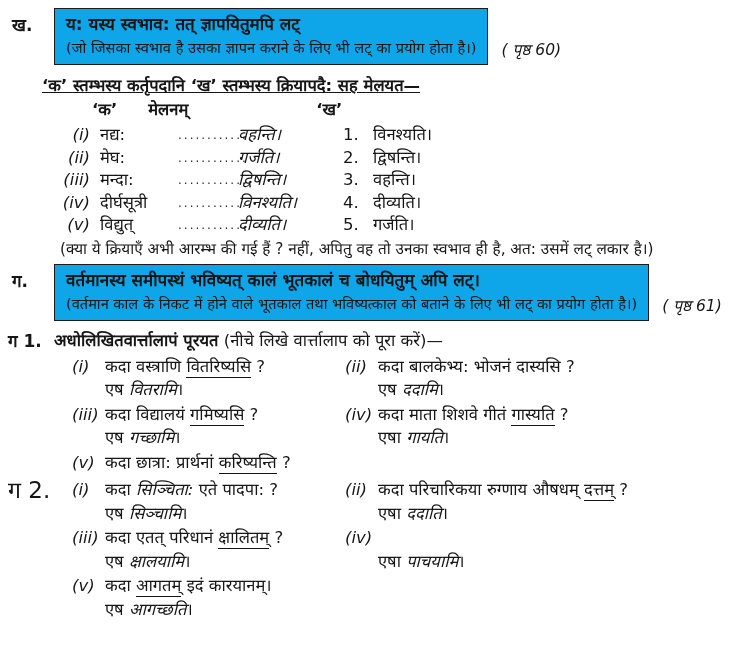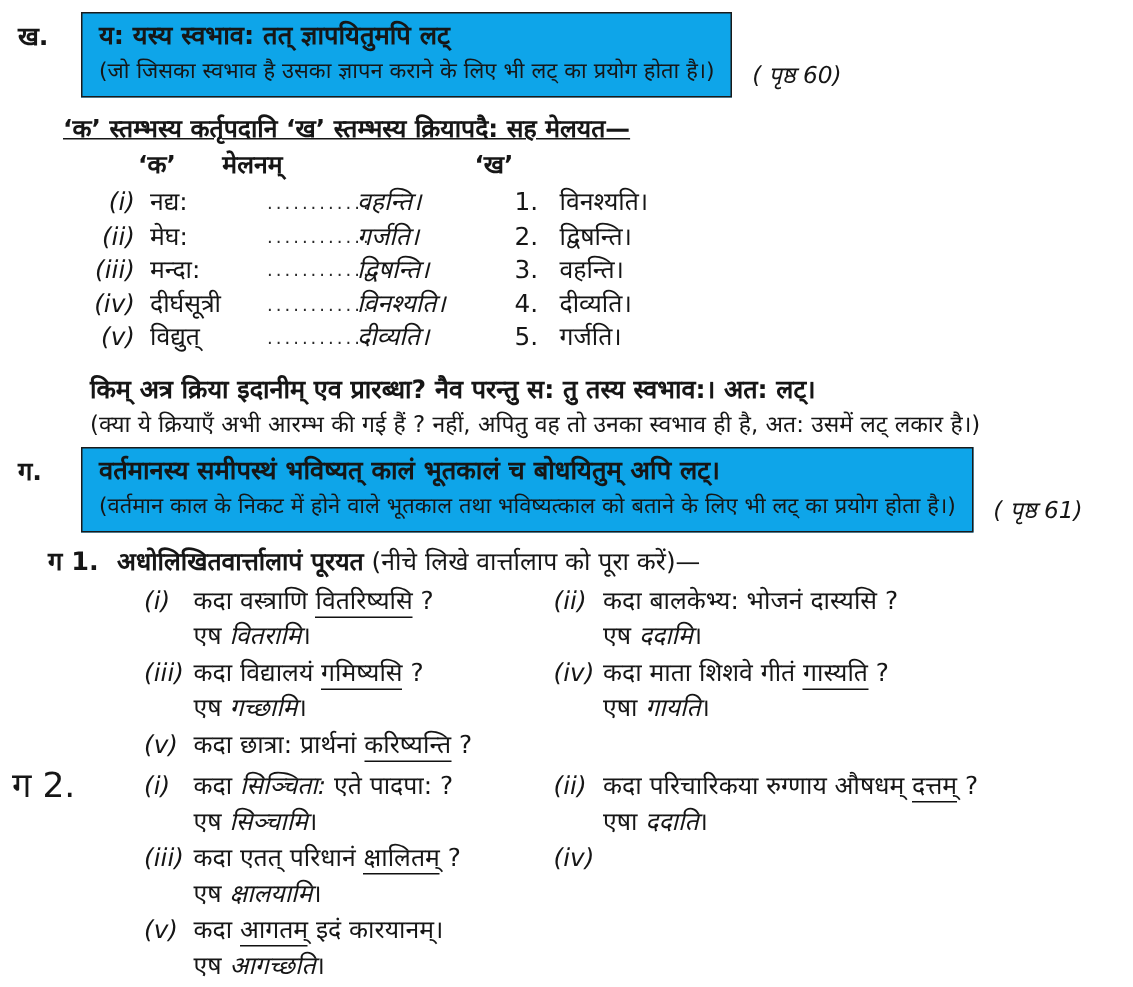--- a/index.html
+++ b/index.html
@@ -29,21 +29,21 @@
   .h-m{margin-left:31px;}
   .h-kh{margin-left:128px;}
   .match-row{display:grid;grid-template-columns:58px 78px 60px 105px 30px auto;line-height:22.5px;}
   .c-num{text-align:right;padding-right:10px;font-style:italic;}
   .c-dots{font-size:12px;letter-spacing:2px;color:#2a2a2a;line-height:22.5px;}
   .c-ans{font-style:italic;}
   .concl{margin:10px 0 0 18px;font-size:16.8px;line-height:24px;}
   .concl-hindi{margin:1px 0 0 18px;font-size:15.3px;line-height:22px;}
 
   
-  .g-sec{position:relative;padding-left:24px;}
+  .g-sec{position:relative;}
   .g1{margin-top:9px;}
   .g2{margin-top:3px;}
   .g-title-row{display:flex;margin-bottom:3px;}
   .g-title-row .g-label{font-weight:bold;width:54px;padding-left:8px;box-sizing:border-box;flex:none;font-size:17px;}
   .g-abs-label{position:absolute;left:8px;top:1px;font-weight:normal;font-size:23px;}
   .qa-grid{display:grid;grid-template-columns:273px auto;margin-left:72px;}
   .qa{margin-bottom:1px;}
   .qline{display:flex;line-height:23.5px;}
   .qline .num{width:33px;flex:none;font-style:italic;}
   .aline{margin-left:33px;line-height:23.5px;}
@@ -107,21 +107,20 @@
     </div>
     <div class="match-row">
       <span class="c-num">(v)</span>
       <span class="c-word">विद्युत्</span>
       <span class="c-dots">............</span>
       <span class="c-ans">दीव्यति।</span>
       <span class="c-onum">5.</span>
       <span class="c-opt">गर्जति।</span>
     </div>
 
-    <div class="concl bold">किम् अत्र क्रिया इदानीम् एव प्रारब्धा? नैव परन्तु स: तु तस्य स्वभाव:।  अत:  लट्।</div>
     <div class="concl-hindi">(क्या ये क्रियाएँ अभी आरम्भ की गई हैं ? नहीं, अपितु वह तो उनका स्वभाव ही है, अत: उसमें लट् लकार है।)</div>
   </div>
 
   <section class="rule-row ga">
     <div class="sec-label">ग.</div>
     <div class="rule-box">
       <div class="bold-line">वर्तमानस्य समीपस्थं भविष्यत् कालं भूतकालं च बोधयितुम् अपि लट्।</div>
       <div class="hindi-line">(वर्तमान काल के निकट में होने वाले भूतकाल तथा भविष्यत्काल को बताने के लिए भी लट् का प्रयोग होता है।)</div>
     </div>
     <div class="page-ref">( पृष्ठ 61)</div>
@@ -201,20 +200,21 @@
             <span class="num">(iii)</span>
             <span class="q"><span>कदा एतत् परिधानं </span><span class="ul">क्षालितम्</span><span> ?</span></span>
           </div>
         <div class="aline"><span>एष </span><span class="it">क्षालयामि</span><span>।</span></div>
       </div>
 
       <div class="qa">
         <div class="qline">
             <span class="num">(iv)</span>
           </div>
+        <div class="aline"><span>एषा </span><span class="it">पाचयामि</span><span>।</span></div>
       </div>
 
       <div class="qa">
         <div class="qline">
             <span class="num">(v)</span>
             <span class="q"><span>कदा </span><span class="ul">आगतम्</span><span> इदं कारयानम्।</span></span>
           </div>
         <div class="aline"><span>एष </span><span class="it">आगच्छति</span><span>।</span></div>
       </div>
 

